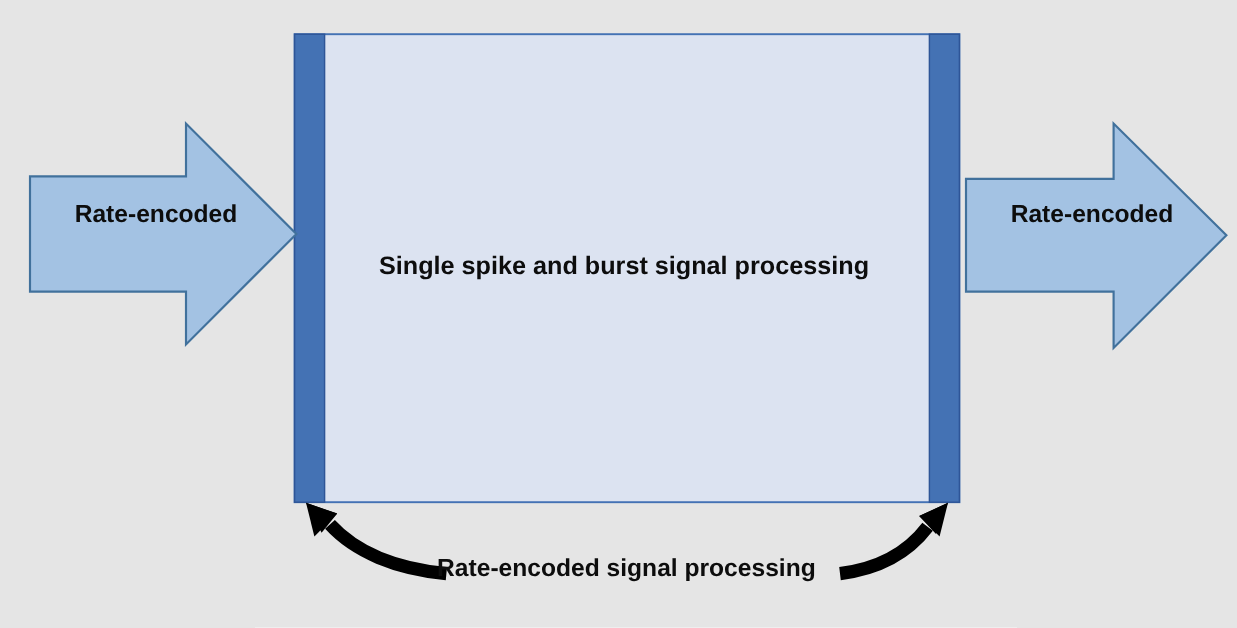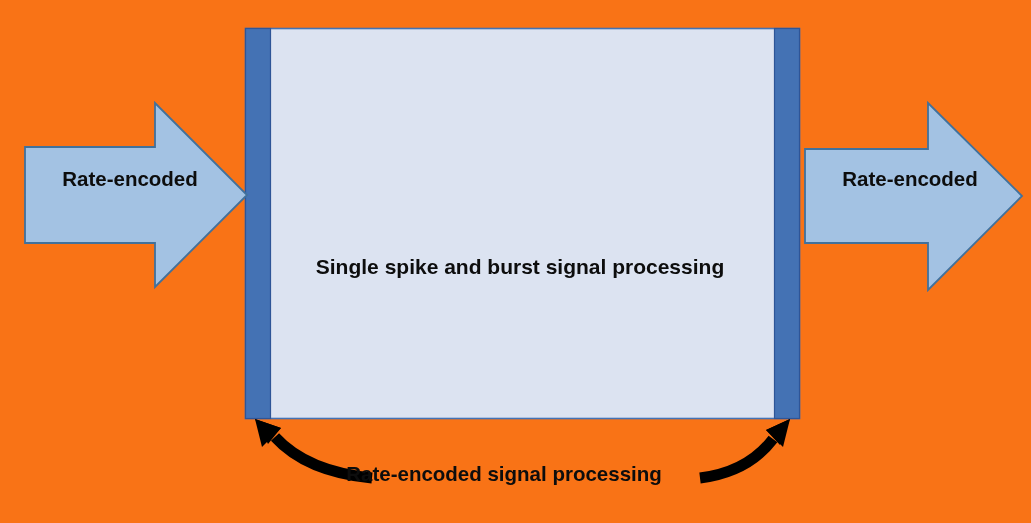--- a/index.html
+++ b/index.html
@@ -10,21 +10,21 @@
   body {
     width: 1031px;
     height: 523px;
     font-family: "Liberation Sans", sans-serif;
     overflow: hidden;
   }
   #stage {
     position: relative;
     width: 1031px;
     height: 523px;
-    background: #f97316;
+    background: #e5e5e5;
   }
   #diagram-svg {
     position: absolute;
     left: 0;
     top: 0;
     width: 1031px;
     height: 523px;
   }
   .txt {
     position: absolute;
@@ -45,24 +45,23 @@
     left: 810px;
     top: 167px;
     width: 200px;
     font-size: 20.5px;
   }
   #process-box-label {
     left: 280px;
     top: 210px;
     width: 480px;
     font-size: 21px;
-    margin-top: 45px;
   }
   #feedback-caption {
-    left: 314px;
+    left: 332px;
     top: 462px;
     width: 380px;
     font-size: 20.5px;
     text-align: center;
   }
 </style>
 </head>
 <body>
 
 <div id="stage">

